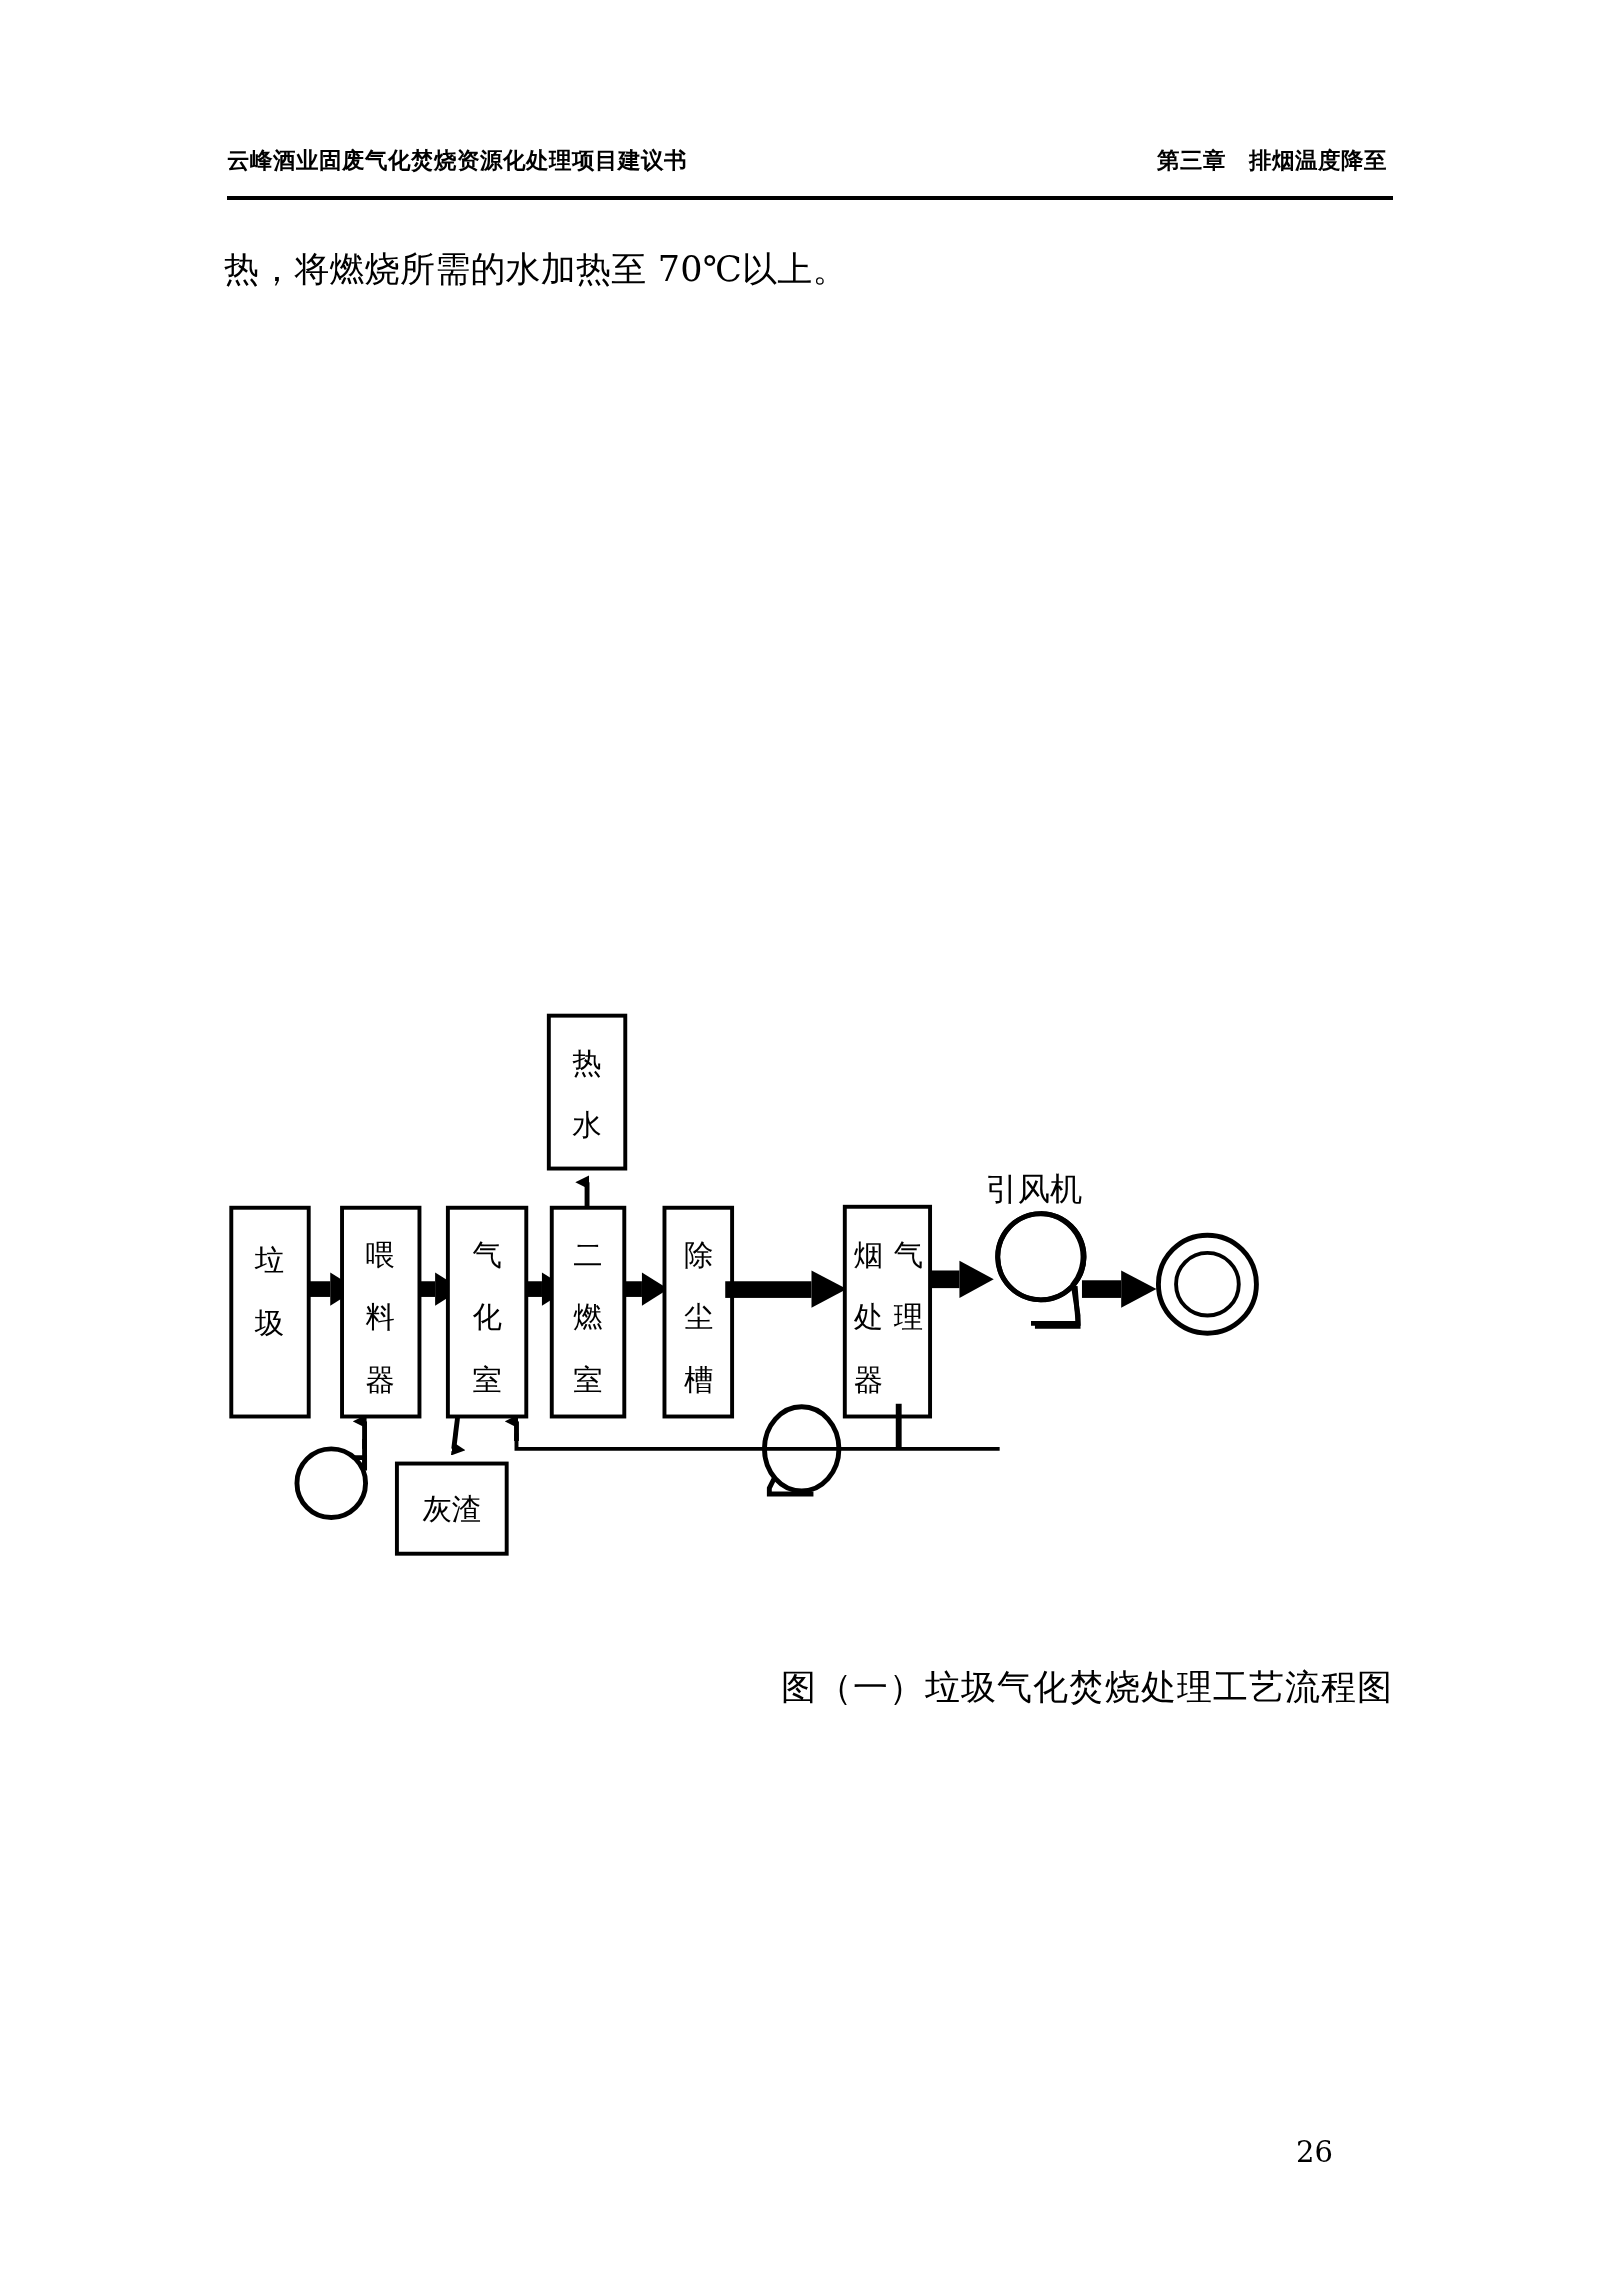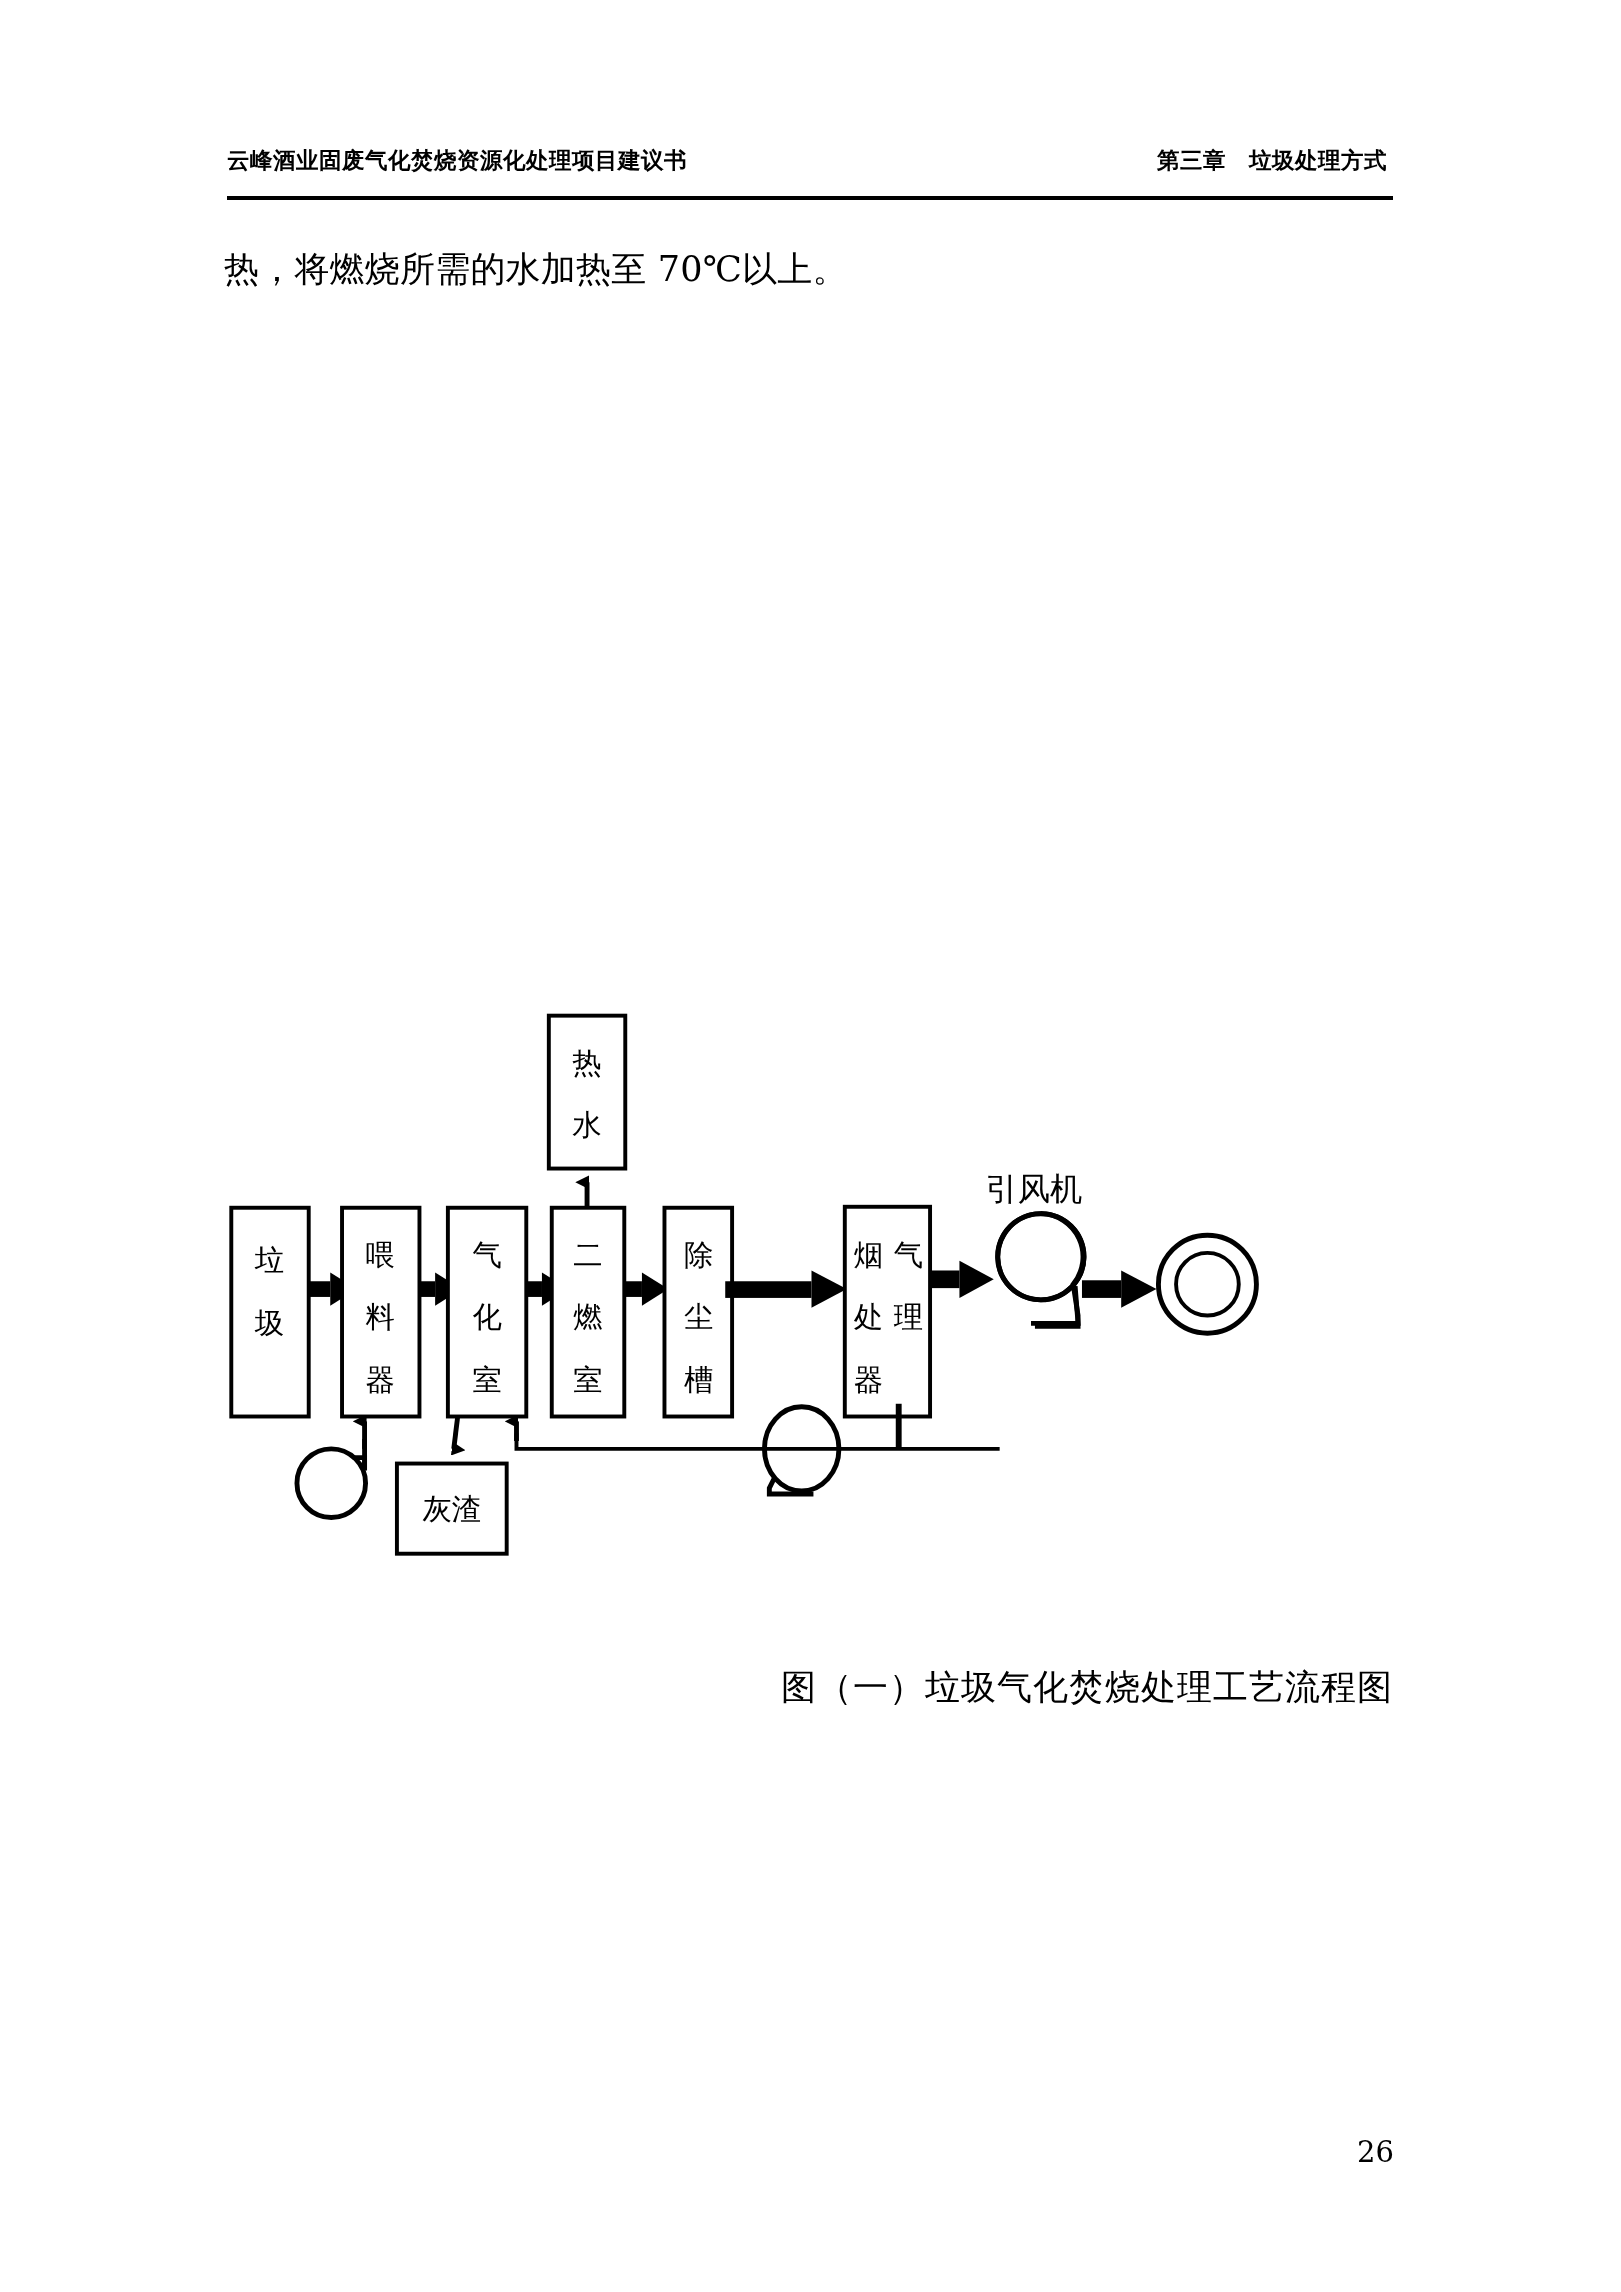--- a/index.html
+++ b/index.html
@@ -99,32 +99,32 @@
     font-size: 35px;
     letter-spacing: 1px;
   }
 
   
   .page-number {
     position: absolute;
     left: 1296px;
     top: 2135px;
     width: 98px;
-    text-align: right;
+    text-align: left;
     font-size: 29px;
   }
 </style>
 </head>
 <body>
 
 <div class="page">
 
   <div class="header">
     <span class="header-left">云峰酒业固废气化焚烧资源化处理项目建议书</span>
-    <span class="header-right">第三章　垃圾处理方式</span>
+    <span class="header-right">第三章　排烟温度降至</span>
   </div>
   <div class="header-rule"></div>
 
   <div class="body-text">
     <p>热，将燃烧所需的水加热至 70℃以上。</p>
   </div>
 
   <div class="figure">
     <svg width="1621" height="2293" viewBox="0 0 1654 2339" xmlns="http://www.w3.org/2000/svg">
       <defs>

